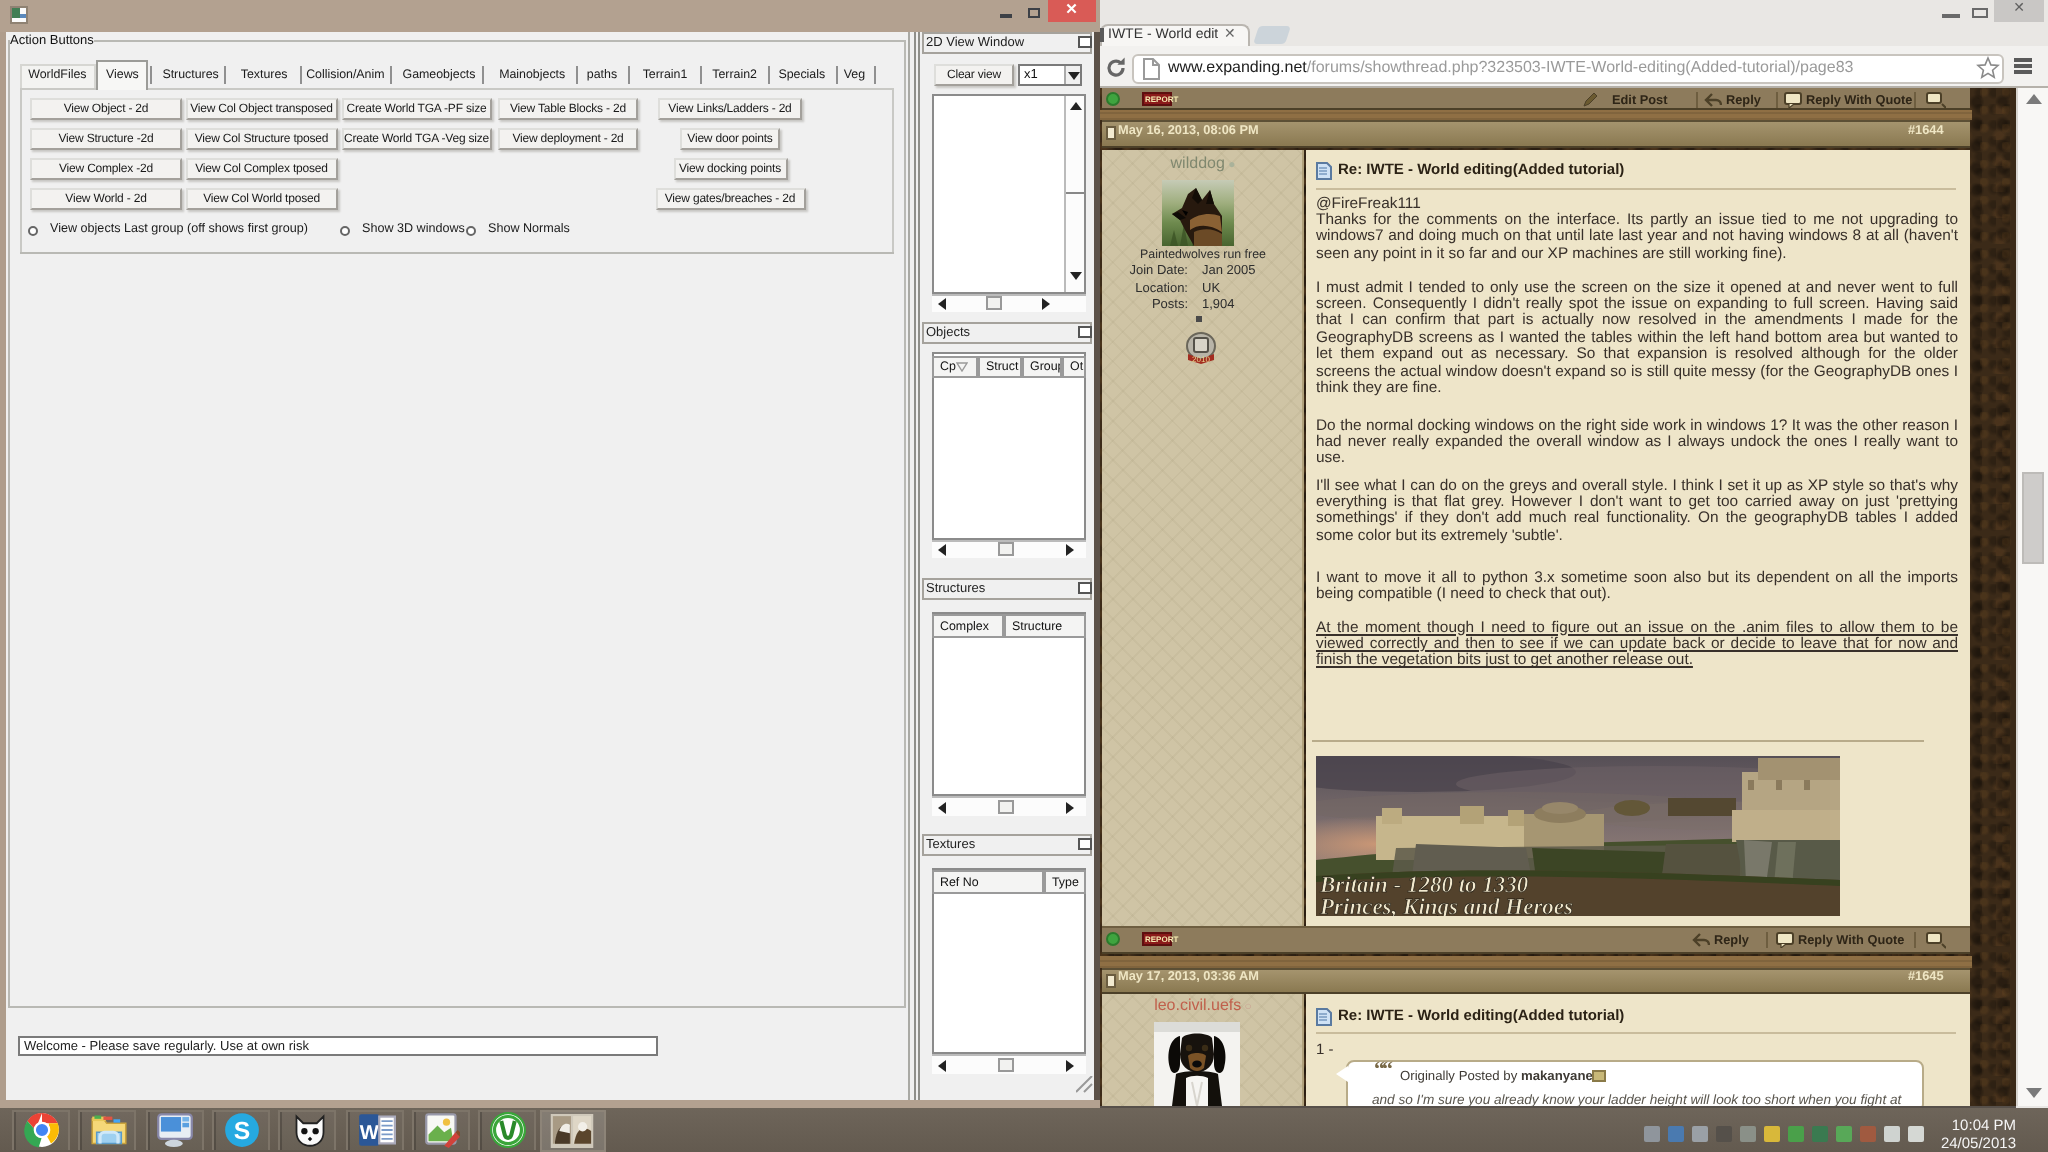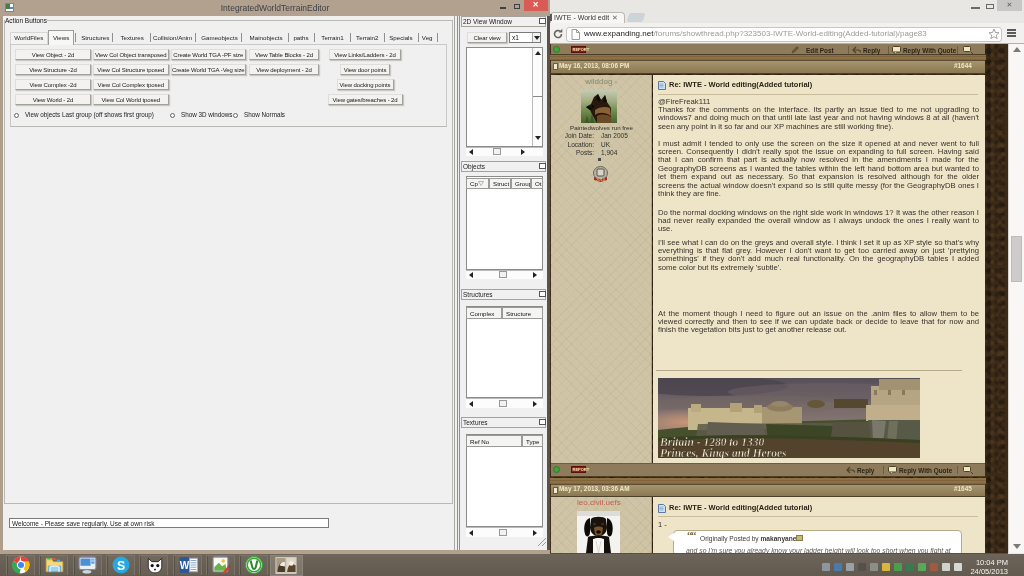--- a/index.html
+++ b/index.html
@@ -18,21 +18,20 @@
 .white{background:#fff;border:1px solid #8b8b8b;position:absolute;}
 .hdrcell{position:absolute;background:#f4f4f3;border:1px solid #9a9a9a;font-size:6.2px;color:#111;text-align:left;padding-left:3px;white-space:nowrap;overflow:hidden;}
 </style>
 </head>
 <body>
 <div class="abs" id="lwin">
 <div class="abs" style="left:0;top:0;width:550px;height:16px;background:#b3a190;"></div>
 <div class="abs" style="left:5px;top:3px;width:9px;height:9px;background:#fbfbfb;border:1px solid #8f8273;"></div>
 <div class="abs" style="left:6px;top:4px;width:4px;height:5px;background:#417e54;"></div>
 <div class="abs" style="left:10px;top:7px;width:3px;height:2px;background:#5a89bd;"></div>
-<div class="abs" style="left:0;top:2.5px;width:550px;height:12px;font-size:8.5px;color:#3d4046;text-align:center;">IntegratedWorldTerrainEditor</div>
 <div class="abs" style="left:500px;top:7px;width:6px;height:2px;background:#3d4046;"></div>
 <div class="abs" style="left:513.5px;top:3.5px;width:6.5px;height:5.5px;border:1px solid #3d4046;"></div>
 <div class="abs" style="left:523.5px;top:0;width:24.5px;height:10.5px;background:#d95b56;color:#fff;font-size:7.5px;font-weight:bold;text-align:center;line-height:10px;">✕</div>
 <div class="abs" style="left:0;top:16px;width:3px;height:538px;background:#af9d8c;"></div>
 <div class="abs" style="left:547px;top:16px;width:3px;height:538px;background:#5c5148;"></div>
 <div class="abs" style="left:0;top:550px;width:550px;height:4px;background:#b3a190;"></div>
 <div class="abs" style="left:5px;top:17px;font-size:6.5px;color:#111;">Action Buttons</div>
 <div class="frameline" style="left:47px;top:20px;width:406px;height:1px;"></div>
 <div class="frameline" style="left:4px;top:20px;width:1px;height:484px;"></div>
 <div class="frameline" style="left:452px;top:20px;width:1px;height:484px;"></div>
@@ -247,21 +246,22 @@
 <svg class="abs" style="left:108.0px;top:37.0px;" width="8" height="9">
       <path d="M.5 .5 h5 l2 2 v6 h-7 z" fill="#cfe2f5" stroke="#5a7aa0"></path>
       <path d="M1.5 3 h4 M1.5 4.5 h4 M1.5 6 h4" stroke="#7a9ac0" stroke-width=".7"></path>
     </svg>
 <div class="abs" style="left:119.0px;top:36.0px;font-size:7.5px;font-weight:bold;color:#2b2215;white-space:nowrap;">Re: IWTE - World editing(Added tutorial)</div>
 <div class="abs" style="left:108.0px;top:50.0px;width:320px;height:1px;background:#c9bc9c;"></div>
 <div class="abs" style="left:108.0px;top:53.5px;width:321px;font-size:7.7px;line-height:8.45px;color:#38302a;text-align:justify;">@FireFreak111<br>Thanks for the comments on the interface. Its partly an issue tied to me not upgrading to windows7 and doing much on that until late last year and not having windows 8 at all (haven't seen any point in it so far and our XP machines are still working fine).</div>
 <div class="abs" style="left:108.0px;top:95.5px;width:321px;font-size:7.7px;line-height:8.45px;color:#38302a;text-align:justify;">I must admit I tended to only use the screen on the size it opened at and never went to full screen. Consequently I didn't really spot the issue on expanding to full screen. Having said that I can confirm that part is actually now resolved in the amendments I made for the GeographyDB screens as I wanted the tables within the left hand bottom area but wanted to let them expand out as necessary. So that expansion is resolved although for the older screens the actual window doesn't expand so is still quite messy (for the GeographyDB ones I think they are fine.</div>
 <div class="abs" style="left:108.0px;top:164.5px;width:321px;font-size:7.7px;line-height:8.45px;color:#38302a;text-align:justify;">Do the normal docking windows on the right side work in windows 1? It was the other reason I had never really expanded the overall window as I always undock the ones I really want to use.</div>
 <div class="abs" style="left:108.0px;top:194.5px;width:321px;font-size:7.7px;line-height:8.45px;color:#38302a;text-align:justify;">I'll see what I can do on the greys and overall style. I think I set it up as XP style so that's why everything is that flat grey. However I don't want to get too carried away on just 'prettying somethings' if they don't add much real functionality. On the geographyDB tables I added some color but its extremely 'subtle'.</div>
-<div class="abs" style="left:108.0px;top:265.5px;width:321px;font-size:7.7px;line-height:8.45px;color:#38302a;text-align:justify;">At the moment though I need to figure out an issue on the .anim files to allow them to be viewed correctly and then to see if we can update back or decide to leave that for now and finish the vegetation bits just to get another release out.</div>
+<div class="abs" style="left:108.0px;top:241.0px;width:321px;font-size:7.7px;line-height:8.45px;color:#38302a;text-align:justify;">I want to move it all to python 3.x sometime soon also but its dependent on all the imports being compatible (I need to check that out).</div>
+<div class="abs" style="left:108.0px;top:265.5px;width:321px;font-size:7.7px;line-height:8.45px;color:#38302a;text-align:justify;text-decoration:underline;">At the moment though I need to figure out an issue on the .anim files to allow them to be viewed correctly and then to see if we can update back or decide to leave that for now and finish the vegetation bits just to get another release out.</div>
 <div class="abs" style="left:106.0px;top:326.0px;width:306px;height:1px;background:#b8ab8a;"></div>
 <svg class="abs" style="left:108.0px;top:334.0px;" width="262" height="80" viewBox="0 0 262 80">
 <defs>
 <linearGradient id="sky" x1="0" y1="0" x2="0" y2="1">
 <stop offset="0" stop-color="#564f56"></stop>
           <stop offset=".45" stop-color="#7d6f6f"></stop>
           <stop offset=".8" stop-color="#9a847a"></stop>
           <stop offset="1" stop-color="#a88e78"></stop>
 </linearGradient>
 <radialGradient id="glow" cx=".5" cy=".5" r=".5">

